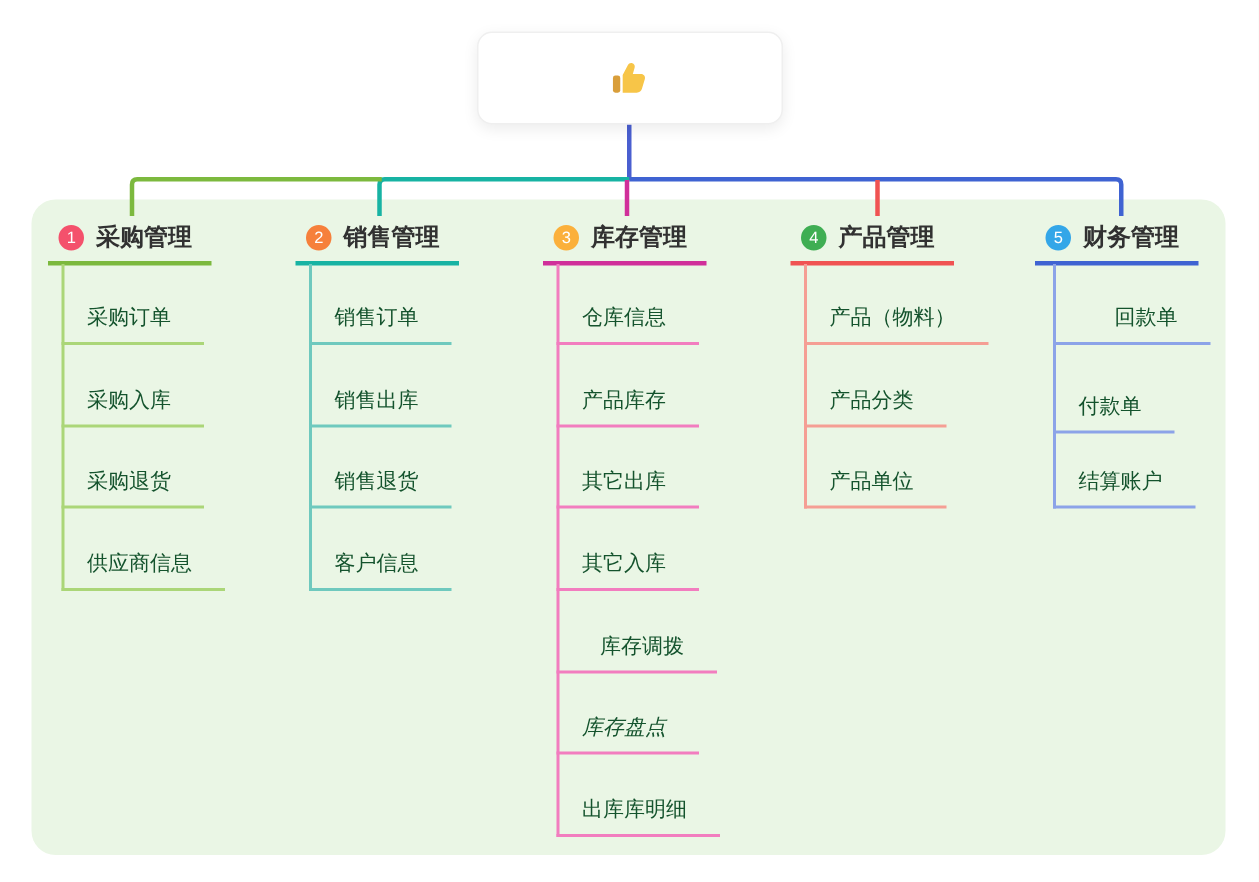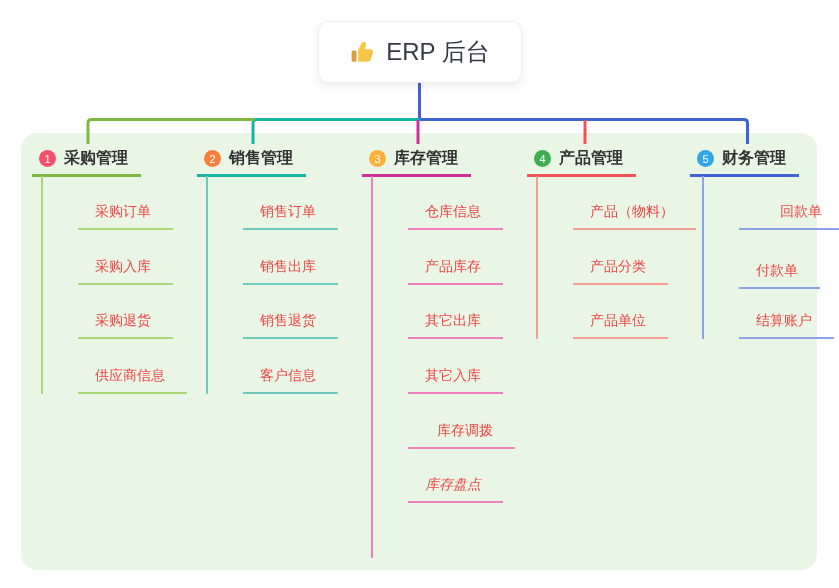--- a/index.html
+++ b/index.html
@@ -33,21 +33,21 @@
   }
   .badge {
     width:17px; height:17px; border-radius:50%;
     display:flex; align-items:center; justify-content:center;
     color:#fff; font-size:11px; font-weight:400; flex:0 0 auto;
   }
   .vline { position:absolute; width:2px; z-index:2; }
   .child {
     position:absolute; z-index:2;
     padding:0 22px 7px 17px; border-bottom:2px solid #ccc;
-    font-size:14px; line-height:20px; color:#ef4444; white-space:nowrap;margin-left:37px;
+    font-size:14px; line-height:20px; color:#14532d; white-space:nowrap;
   }
 </style>
 </head>
 <body>
 
 <div class="canvas">
 
   <div class="container"></div>
 
   <svg class="overlay" width="839" height="588" viewBox="0 0 839 588">
@@ -57,21 +57,20 @@
     <path d="M254.5 119.5 H91.5 Q88 119.5 88 123 V144" fill="none" stroke-width="3" stroke="#7CB93E"></path>
     <path d="M418 120 V144" fill="none" stroke-width="3" stroke="#D02F9A"></path>
     <path d="M585 120 V144" fill="none" stroke-width="3" stroke="#F05352"></path>
   </svg>
 
   <div class="root-node">
     <svg width="26" height="26" viewBox="0 0 32 32">
       <rect x="2" y="14" width="6" height="14" rx="2" fill="#D99E3A"></rect>
       <path d="M10 28 h11.5 c2.2 0 3.8-1.1 4.3-3.1 l2.4-8.1 c.6-2.1-.9-4.1-3.1-4.1 h-6.8 l1.5-5.2 c.6-2-0.9-3.8-2.9-3.8 -1.1 0-2.1.6-2.6 1.6 L10 13.5 Z" fill="#F7C548"></path>
     </svg>
-    <span>ERP 后台</span>
   </div>
 
   <div class="branch-title" style="left: 32px; top: 148px; border-color: rgb(124, 185, 62);">
     <span class="badge" style="background: rgb(244, 81, 108);">1</span>
     <span>采购管理</span>
   </div>
   <div class="vline" style="left: 41px; top: 176px; height: 218px; background: rgb(171, 214, 120);"></div>
   <div class="child" style="left: 41px; top: 201px; border-color: rgb(171, 214, 120);">采购订单</div>
   <div class="child" style="left: 41px; top: 256px; border-color: rgb(171, 214, 120);">采购入库</div>
   <div class="child" style="left: 41px; top: 310px; border-color: rgb(171, 214, 120);">采购退货</div>
@@ -91,20 +90,21 @@
     <span class="badge" style="background: rgb(251, 176, 59);">3</span>
     <span>库存管理</span>
   </div>
   <div class="vline" style="left: 371px; top: 176px; height: 382px; background: rgb(242, 125, 191);"></div>
   <div class="child" style="left: 371px; top: 201px; border-color: rgb(242, 125, 191);">仓库信息</div>
   <div class="child" style="left: 371px; top: 256px; border-color: rgb(242, 125, 191);">产品库存</div>
   <div class="child" style="left: 371px; top: 310px; border-color: rgb(242, 125, 191);">其它出库</div>
   <div class="child" style="left: 371px; top: 365px; border-color: rgb(242, 125, 191);">其它入库</div>
   <div class="child" style="left: 371px; top: 420px; border-color: rgb(242, 125, 191); padding-left: 29px;">库存调拨</div>
   <div class="child" style="left: 371px; top: 474px; border-color: rgb(242, 125, 191); font-style: italic;">库存盘点</div>
+  <div class="child" style="left: 371px; top: 529px; border-color: rgb(242, 125, 191);">出库库明细</div>
 
   <div class="branch-title" style="left: 527px; top: 148px; border-color: rgb(240, 83, 82);">
     <span class="badge" style="background: rgb(63, 174, 83);">4</span>
     <span>产品管理</span>
   </div>
   <div class="vline" style="left: 536px; top: 176px; height: 163px; background: rgb(245, 158, 148);"></div>
   <div class="child" style="left: 536px; top: 201px; border-color: rgb(245, 158, 148);">产品（物料）</div>
   <div class="child" style="left: 536px; top: 256px; border-color: rgb(245, 158, 148);">产品分类</div>
   <div class="child" style="left: 536px; top: 310px; border-color: rgb(245, 158, 148);">产品单位</div>
 

